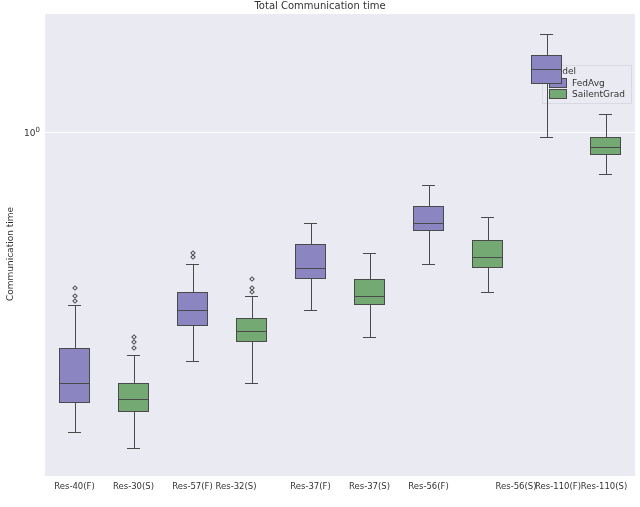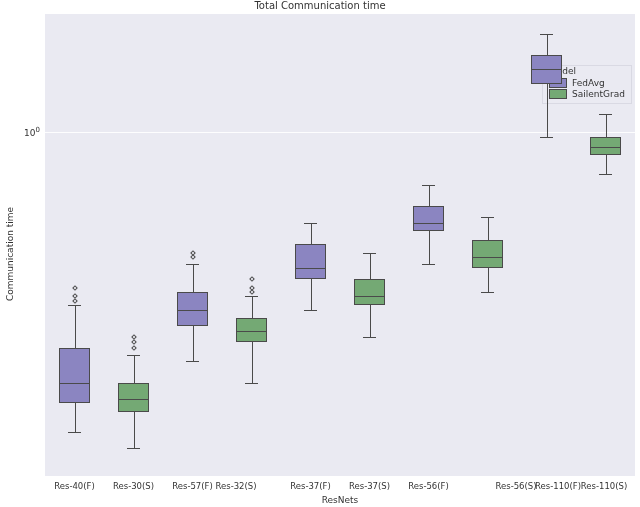--- a/index.html
+++ b/index.html
@@ -238,21 +238,20 @@
       <div class="whisker-v" style="left: 560.5px; top: 140.626px; height: 19.5993px;"></div>
       <div class="whisker-cap" style="left: 553.597px; width: 13.806px; top: 160.225px;"></div>
       <div class="whisker-v" style="left: 560.5px; top: 100.081px; height: 23.0801px;"></div>
       <div class="whisker-cap" style="left: 553.597px; width: 13.806px; top: 100.081px;"></div>
       <div class="box green" style="left: 545.16px; width: 30.68px; top: 123.161px; height: 17.4645px;"></div>
       <div class="median" style="left: 545.16px; width: 30.68px; top: 133.41px;"></div>
     </div>
 
   <div class="ytick-label" id="ytick0" style="top: 132.272px;">10<sup>0</sup></div>
 
-  <div class="xlabel">ResNets</div>
 
 <div class="xtick" style="left: 74.5px;">Res-40(F)</div>
     <div class="xtick" style="left: 133.5px;">Res-30(S)</div>
     <div class="xtick" style="left: 192.5px;">Res-57(F)</div>
     <div class="xtick" style="left: 236px;">Res-32(S)</div>
     <div class="xtick" style="left: 310.5px;">Res-37(F)</div>
     <div class="xtick" style="left: 369.5px;">Res-37(S)</div>
     <div class="xtick" style="left: 428.5px; margin-top: 24px;">Res-56(F)</div>
     <div class="xtick" style="left: 516px;">Res-56(S)</div>
     <div class="xtick" style="left: 541px; padding-left: 34px;">Res-110(F)</div>

